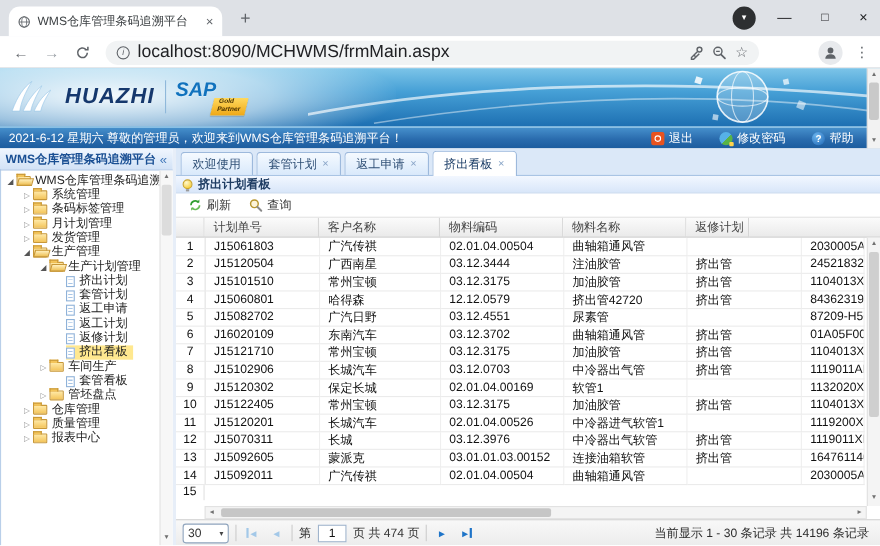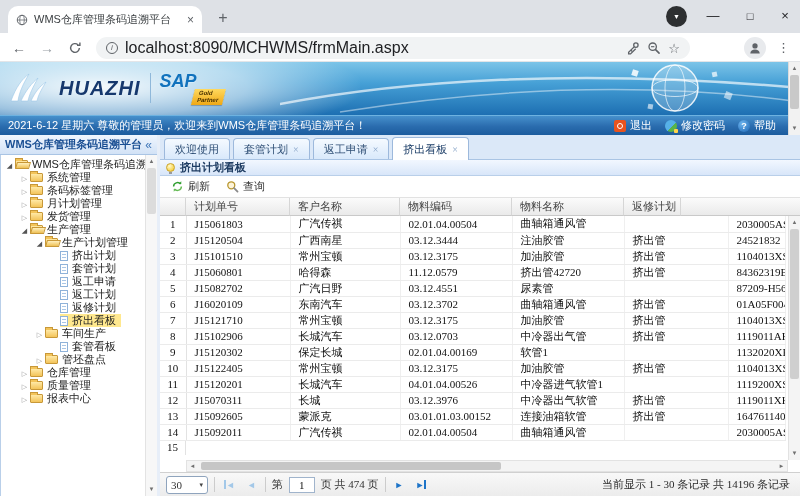--- a/index.html
+++ b/index.html
@@ -48,21 +48,21 @@
   .sap-badge { position:absolute; right:-6px; bottom:0px; background:linear-gradient(180deg,#ffd95e,#efa816);
                transform:skewX(-14deg); padding:1px 5px; font-size:6px; line-height:1.15; color:#4a3200;
                font-weight:bold; box-shadow:0 1px 1px rgba(0,0,0,.25); }
   .banner-art { position:absolute; right:0; top:0; width:520px; height:53px; }
 
   
   .welcome { position:absolute; top:115px; left:0; right:0; height:20px;
              background:linear-gradient(180deg,#4690cc 0%,#2a6cae 55%,#1c5c9e 100%);
              border-top:1px solid #6db2e0; display:flex; align-items:center; padding:0 8px;
              color:#fff; font-size:11px; }
-  .welcome-actions { margin-left:auto; display:flex; align-items:center; gap:13px; margin-right:16px;padding-left:22px; }
+  .welcome-actions { margin-left:auto; display:flex; align-items:center; gap:24px; margin-right:16px;padding-left:22px; }
   .wact { display:flex; align-items:center; gap:4px; color:#fff; cursor:pointer; }
   .ic-logout { width:12px; height:12px; border-radius:2px; background:#e8531f; position:relative; flex:none; }
   .ic-logout::before { content:""; position:absolute; left:3px; top:3px; width:4px; height:4px;
                        border:1.4px solid #fff; border-radius:50%; }
   .ic-pwd { width:12px; height:12px; border-radius:50%; flex:none; position:relative;
             background:linear-gradient(135deg,#56b1e8 0 55%,#58b447 55% 100%); }
   .ic-pwd::after { content:""; position:absolute; right:-1px; bottom:-1px; width:4px; height:4px;
                    background:#ffd34d; border-radius:1px; }
   .ic-help { width:12px; height:12px; border-radius:50%; background:radial-gradient(circle at 35% 30%,#6db5ee,#1d66b4);
              color:#fff; font-size:9px; font-weight:bold; text-align:center; line-height:12px; flex:none; }
@@ -101,21 +101,21 @@
         background:linear-gradient(180deg,#fff0bd,#eec055); border:1px solid #c89838;
         transform:skewX(-16deg); transform-origin:bottom left; }
   .ico.page { width:8px; height:10px; background:#fff; border:1px solid #8fb2d9; }
   .ico.page::before { content:""; position:absolute; left:1px; top:2px; right:1px; height:5px;
         background:repeating-linear-gradient(180deg,#a9c6e6 0 1px,transparent 1px 3px); }
   .side-scroll { position:absolute; top:20px; bottom:0; right:0; width:12px; background:#f7f7f7;
                  border-left:1px solid #e3e3e3; }
   .side-scroll .thumb { position:absolute; left:1px; top:13px; width:9px; height:46px; background:#dcdcdc; border-radius:2px; }
 
   
-  .content { flex:1; display:flex; flex-direction:column; background:#fff; overflow:hidden;font-family:Liberation Serif, serif; }
+  .content { flex:1; display:flex; flex-direction:column; background:#fff; overflow:hidden; }
   .tabs-strip { height:25px; flex:none; background:#dbe8f8; border-bottom:1px solid #a9c4e4;
                 display:flex; align-items:flex-end; padding:2px 0 0 4px; gap:3px; }
   .ui-tab { height:21px; display:flex; align-items:center; gap:5px; padding:0 10px;
             border:1px solid #9db9dc; border-bottom:none; border-radius:4px 4px 0 0;
             background:linear-gradient(180deg,#f5faff,#d9e9fb); font-size:11px; color:#2f4f75; cursor:pointer; }
   .ui-tab.active { background:#fff; height:23px; margin-bottom:-1px; color:#1a3c66; position:relative; z-index:2; }
   .tab-close { font-size:10px; color:#8aa6c8; }
   .panel-title { height:16px; flex:none; background:linear-gradient(180deg,#f2f7ff,#d8e6f9);
                  border-bottom:1px solid #b9cfe9; display:flex; align-items:center; gap:5px; padding:0 6px;
                  font-size:11px; font-weight:bold; color:#1f3d63; }
@@ -543,21 +543,21 @@
     <td>03.12.3175</td>
     <td>加油胶管</td>
     <td>挤出管</td>
     <td>1104013XSZ08</td>
   </tr>
 
   <tr>
     <td class="c-no">4</td>
     <td>J15060801</td>
     <td>哈得森</td>
-    <td>11.12.0579</td>
+    <td>12.12.0579</td>
     <td>挤出管42720</td>
     <td>挤出管</td>
     <td>84362319B-41</td>
   </tr>
 
   <tr>
     <td class="c-no">5</td>
     <td>J15082702</td>
     <td>广汽日野</td>
     <td>03.12.4551</td>
@@ -613,21 +613,21 @@
     <td>03.12.3175</td>
     <td>加油胶管</td>
     <td>挤出管</td>
     <td>1104013XSZ08</td>
   </tr>
 
   <tr>
     <td class="c-no">11</td>
     <td>J15120201</td>
     <td>长城汽车</td>
-    <td>04.01.04.00526</td>
+    <td>02.01.04.00526</td>
     <td>中冷器进气软管1</td>
     <td></td>
     <td>1119200XSZ24</td>
   </tr>
 
   <tr>
     <td class="c-no">12</td>
     <td>J15070311</td>
     <td>长城</td>
     <td>03.12.3976</td>

